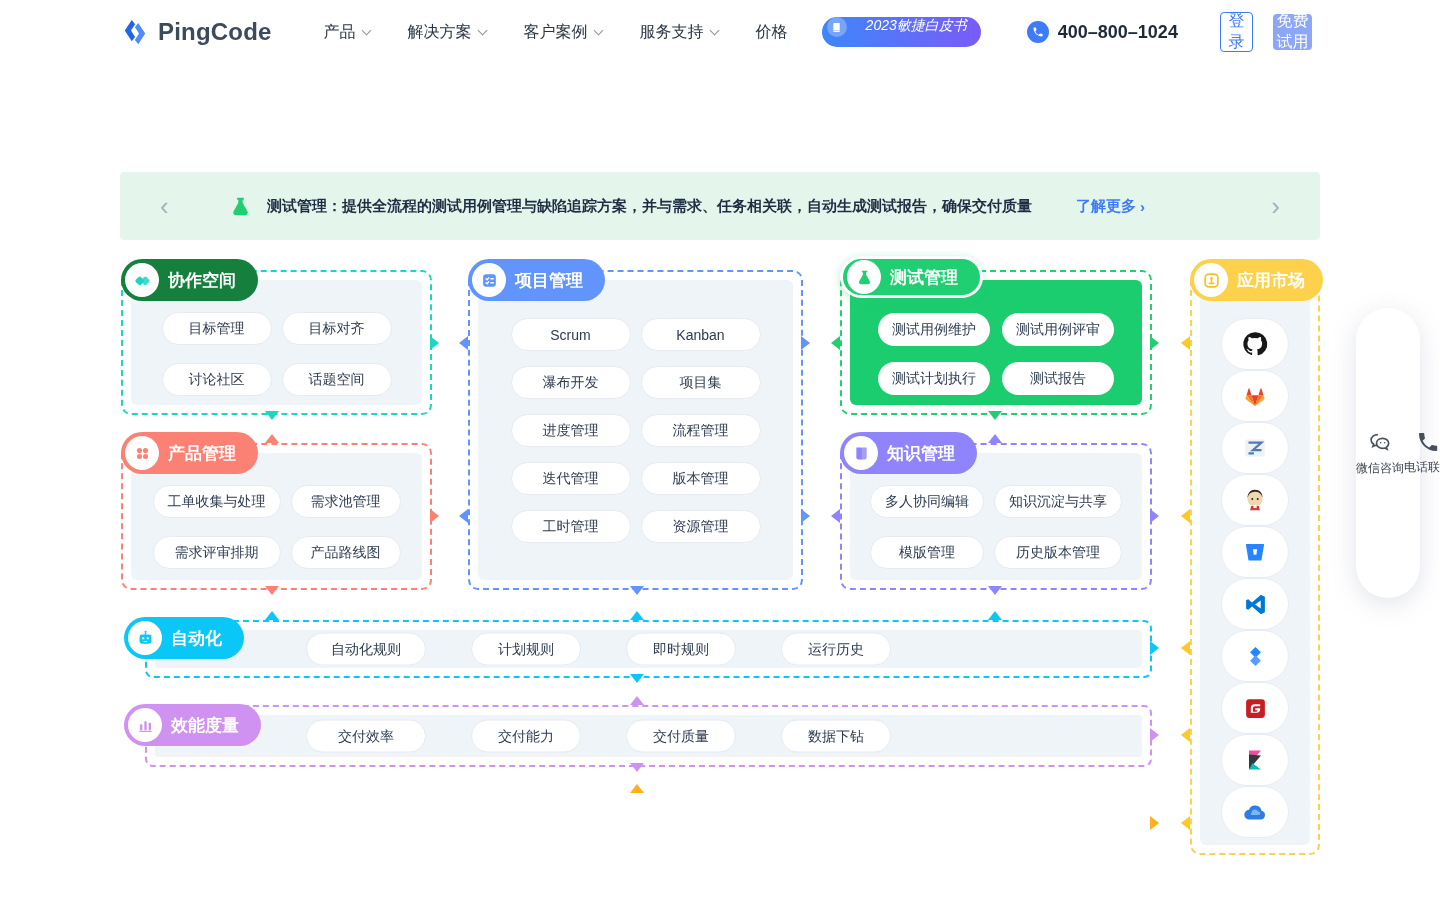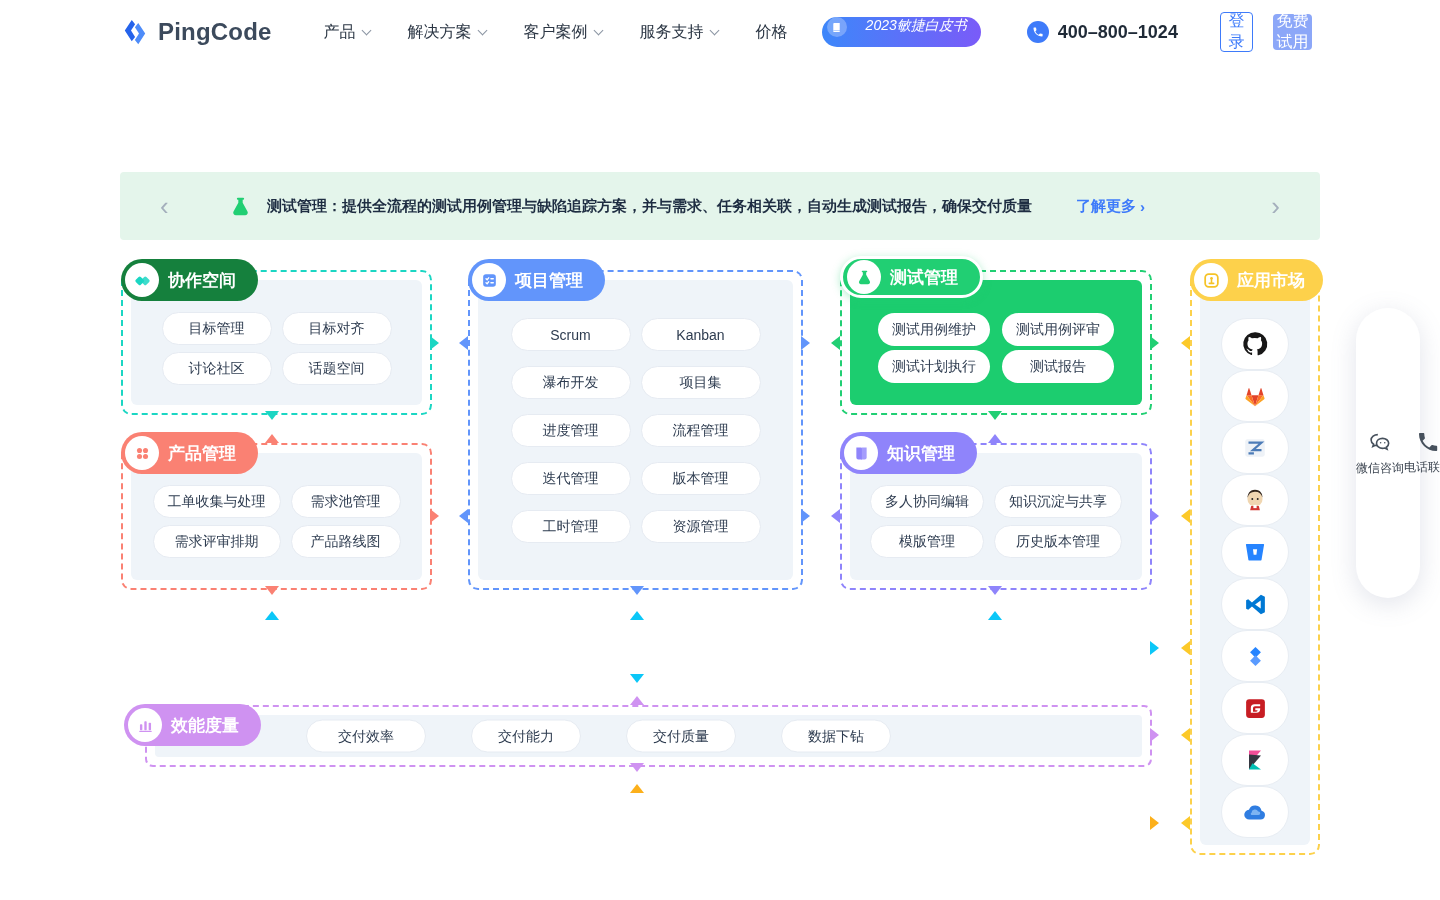--- a/index.html
+++ b/index.html
@@ -31,21 +31,21 @@
   .banner .chev.r { right:40px; }
   .banner-inner { display:flex; align-items:center; margin-left:108px; gap:14px; }
   .banner-text { font-size:15px; font-weight:bold; color:#1e2d42; }
   .banner-link { display:flex; align-items:center; gap:4px; margin-left:30px; color:#3e7bfa; font-size:15px; font-weight:bold; cursor:pointer; white-space:nowrap; }
 
   
   .mbox { position:absolute; border:2px dashed; border-radius:10px; }
   .mbox .panel { position:absolute; inset:8px; background:#eff4f9; border-radius:6px; }
   .mhead { position:absolute; top:-13px; left:-2px; height:42px; border-radius:21px; display:flex; align-items:center; gap:9px; padding:0 22px 0 4px; color:#fff; font-weight:bold; font-size:17px; z-index:3; white-space:nowrap; }
   .mico { width:34px; height:34px; border-radius:50%; background:#fff; display:flex; align-items:center; justify-content:center; flex:none; }
-  .pillgrid { position:absolute; left:0; right:0; display:grid; justify-content:center; gap:7px 10px; z-index:2; }
+  .pillgrid { position:absolute; left:0; right:0; display:grid; justify-content:center; gap:18px 10px; z-index:2; }
   .pill { min-width:110px; height:33px; padding:0 14px; background:#fff; border:1px solid #e6ebf2; border-radius:17px; display:flex; align-items:center; justify-content:center; font-size:14px; color:#2e3c50; white-space:nowrap; cursor:pointer; }
 
   .m-collab  { left:121px; top:270px; width:311px; height:145px; border-color:#1bd6c3; }
   .m-collab  .mhead { background:#15803d; }
   .m-product { left:121px; top:443px; width:311px; height:147px; border-color:#fa8173; }
   .m-product .mhead { background:#fa8173; }
   .m-project { left:468px; top:270px; width:335px; height:320px; border-color:#6295fb; }
   .m-project .mhead { background:#6295fb; }
   .m-test    { left:840px; top:270px; width:312px; height:145px; border-color:#21cf73; }
   .m-test    .mhead { background:#21cf73; border:3px solid #fff; top:-16px; box-shadow:0 2px 8px rgba(33,207,115,.35); }
@@ -232,21 +232,21 @@
   <div class="mbox m-test">
     <div class="panel"></div>
     <div class="mhead">
       <span class="mico" style="color:#21cf73">
         <svg width="19" height="19" viewBox="0 0 24 24" fill="currentColor">
             <path d="M9.5 3.5h5a1 1 0 0 1 0 2h-.4v3l4.6 8.2a2.6 2.6 0 0 1-2.3 3.8H7.6a2.6 2.6 0 0 1-2.3-3.8L9.9 8.5v-3h-.4a1 1 0 0 1 0-2z"></path>
           </svg>
       </span>
       <span>测试管理</span>
     </div>
-    <div class="pillgrid grid-4" style="gap:4px 12px">
+    <div class="pillgrid grid-4" style="gap:16px 12px">
       <div class="pill">测试用例维护</div>
       <div class="pill">测试用例评审</div>
       <div class="pill">测试计划执行</div>
       <div class="pill">测试报告</div>
     </div>
   </div>
 
   <div class="mbox m-know">
     <div class="panel"></div>
     <div class="mhead">
@@ -341,20 +341,42 @@
         </svg>
       </div>
     <div class="appicon" style="top:514px">
         <svg width="28" height="28" viewBox="0 0 24 24">
           <path fill="#2f7de1" d="M7.2 18.5a4.2 4.2 0 0 1-.4-8.4A5.6 5.6 0 0 1 17.6 11a3.8 3.8 0 0 1-.8 7.5z"></path>
           <path fill="#7db4f2" d="M9 14.5h6a1.5 1.5 0 0 0 0-3h-.3A3 3 0 0 0 9 12.6a1 1 0 0 0 0 1.9z"></path>
         </svg>
       </div>
   </div>
 
+  <div class="rowbox r-auto">
+    <div class="panel"></div>
+    <div class="mhead">
+      <span class="mico" style="color:#0bc7f8">
+        <svg width="19" height="19" viewBox="0 0 24 24">
+            <circle cx="12" cy="3.6" r="1.4" fill="currentColor"></circle>
+            <path d="M12 4.5v2.6" stroke="currentColor" stroke-width="1.8"></path>
+            <rect x="4.5" y="7" width="15" height="11.5" rx="3" fill="currentColor"></rect>
+            <rect x="7.8" y="10.5" width="2.6" height="2.6" rx=".6" fill="#fff"></rect>
+            <rect x="13.6" y="10.5" width="2.6" height="2.6" rx=".6" fill="#fff"></rect>
+            <rect x="9.5" y="15" width="5" height="1.4" rx=".7" fill="#fff"></rect>
+          </svg>
+      </span>
+      <span>自动化</span>
+    </div>
+    <div class="rowpills">
+      <div class="pill">自动化规则</div>
+      <div class="pill">计划规则</div>
+      <div class="pill">即时规则</div>
+      <div class="pill">运行历史</div>
+    </div>
+  </div>
 
   <div class="rowbox r-metric">
     <div class="panel"></div>
     <div class="mhead">
       <span class="mico" style="color:#cf92f1">
         <svg width="19" height="19" viewBox="0 0 24 24" fill="currentColor">
             <rect x="5" y="10.5" width="3" height="7.5" rx="1"></rect>
             <rect x="10.5" y="6.5" width="3" height="11.5" rx="1"></rect>
             <rect x="16" y="8.5" width="3" height="9.5" rx="1"></rect>
             <rect x="4" y="18.5" width="16" height="1.8" rx=".9"></rect>

